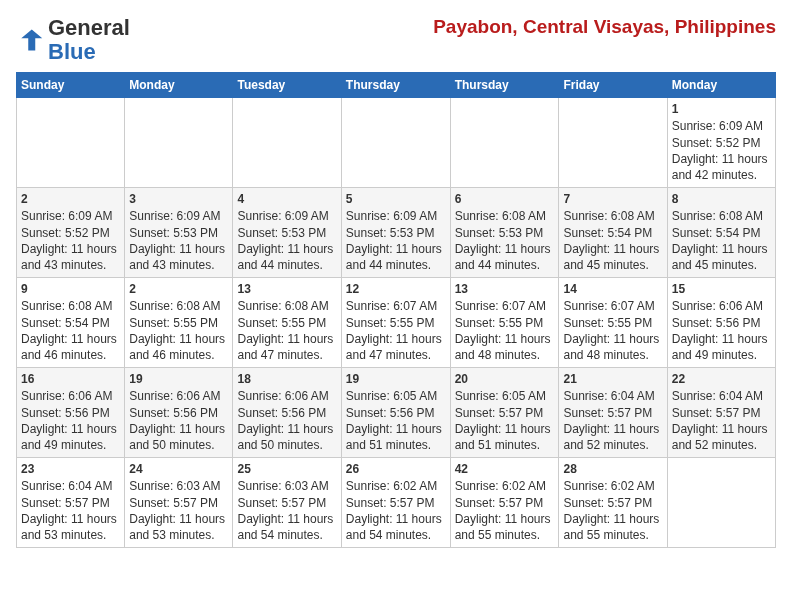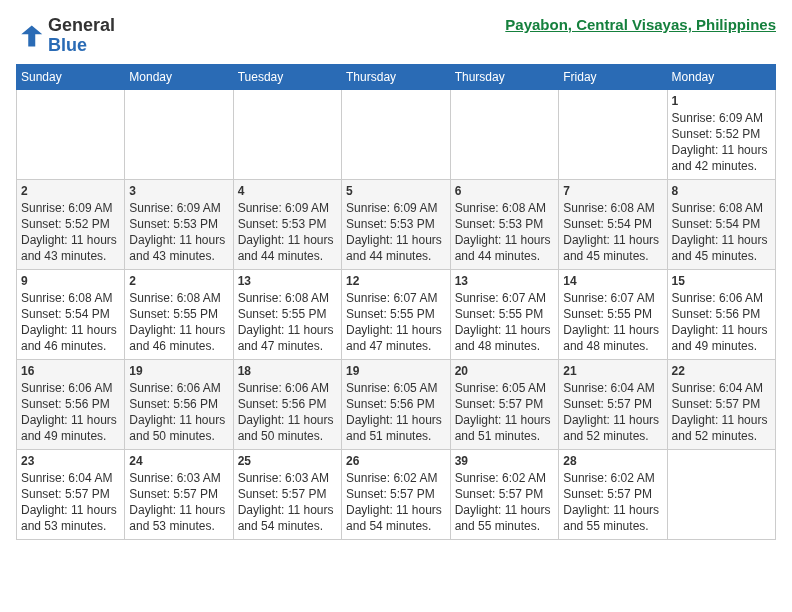--- a/index.html
+++ b/index.html
@@ -15,55 +15,54 @@
       justify-content: space-between;
       align-items: flex-start;
       margin-bottom: 8px;
     }
     .logo {
       display: flex;
       align-items: center;
       gap: 4px;
     }
     .logo-text {
-      font-size: 18px;
+      font-size: 22px;
       font-weight: bold;
       line-height: 1.1;
     }
     .logo-general { color: #333; }
     .logo-blue { color: #2a6bb5; }
     .logo-icon {
       width: 28px;
       height: 28px;
     }
     .title-block {
       text-align: right;
     }
     .month-title {
       font-size: 36px;
       font-weight: bold;
       color: #333;
       line-height: 1.1;
     }
     .location {
-      font-size: 15px;
-      color: #15803d;
-      font-weight: bold;
-      text-decoration: underline;
+      font-size: 19px;
+      color: #b91c1c;
+      font-weight: bold;
     }
     .calendar {
       width: 100%;
       border-collapse: collapse;
       border: 1px solid #ccc;
     }
     .calendar th {
       background: #2a6bb5;
       color: #fff;
       font-size: 12px;
-      font-weight: normal;
+      font-weight: bold;
       padding: 5px 4px;
       text-align: left;
       border: 1px solid #2a6bb5;
     }
     .calendar td {
       vertical-align: top;
       border: 1px solid #ccc;
       padding: 4px 4px 4px 4px;
       width: 113px;
       min-height: 80px;
@@ -285,21 +284,21 @@
 Sunset: 5:57 PM
 Daylight: 11 hours and 54 minutes.</div>
         </td>
         <td>
           <span class="day-number">26</span>
           <div class="day-info" style="white-space: pre-line;">Sunrise: 6:02 AM
 Sunset: 5:57 PM
 Daylight: 11 hours and 54 minutes.</div>
         </td>
         <td>
-          <span class="day-number">39</span>
+          <span class="day-number">42</span>
           <div class="day-info" style="white-space: pre-line;">Sunrise: 6:02 AM
 Sunset: 5:57 PM
 Daylight: 11 hours and 55 minutes.</div>
         </td>
         <td>
           <span class="day-number">28</span>
           <div class="day-info" style="white-space: pre-line;">Sunrise: 6:02 AM
 Sunset: 5:57 PM
 Daylight: 11 hours and 55 minutes.</div>
         </td>

